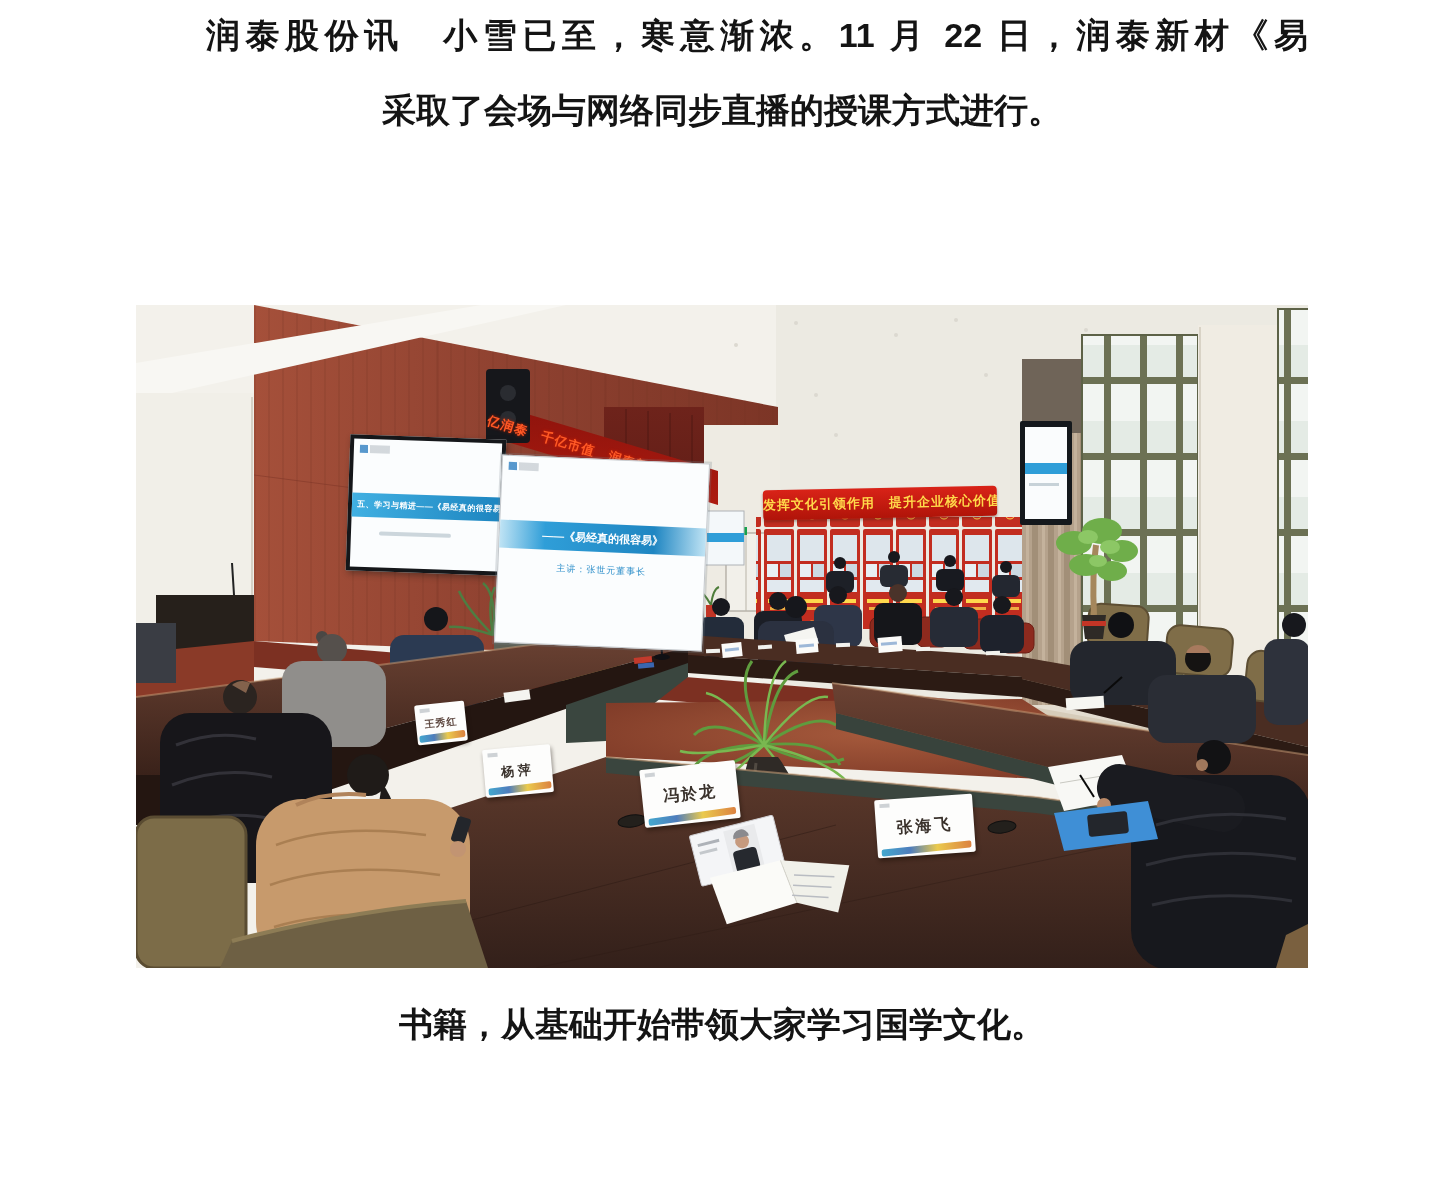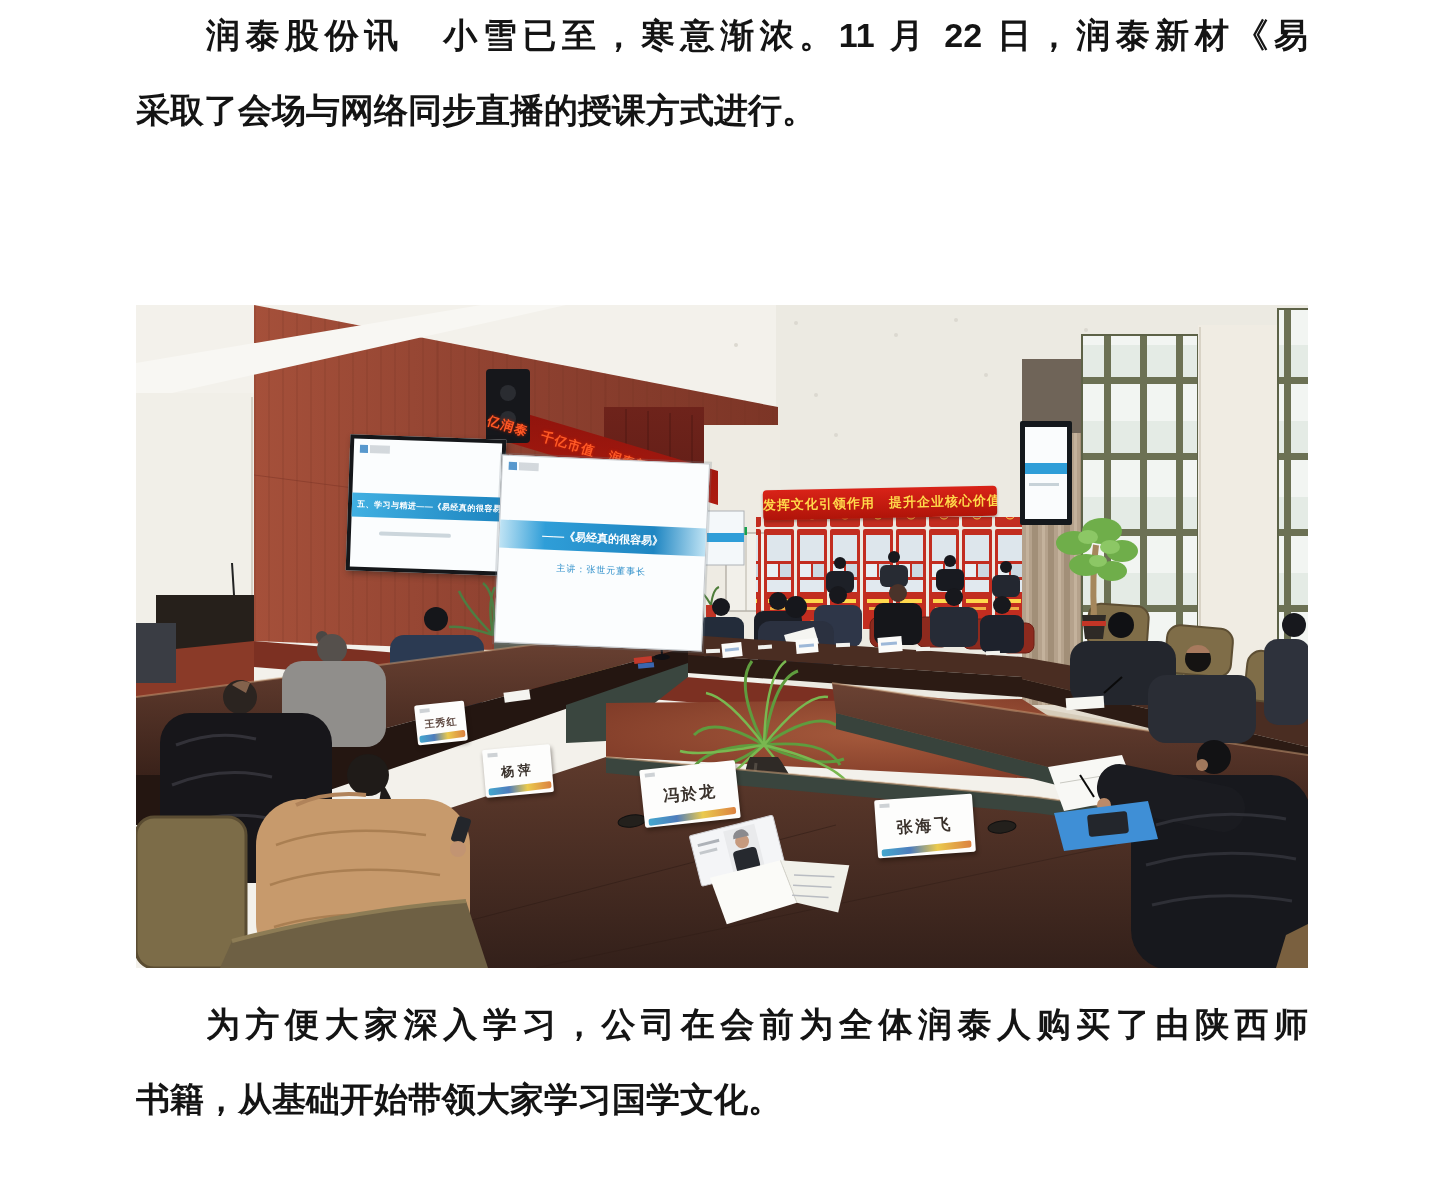--- a/index.html
+++ b/index.html
@@ -1,21 +1,21 @@
 <!DOCTYPE html>
 <html><head>
 <meta charset="utf-8">
 <style>
   html,body{margin:0;padding:0;background:#ffffff;}
   .page{position:relative;width:1444px;height:1200px;background:#ffffff;overflow:hidden;
         font-family:"Liberation Sans","DejaVu Sans",sans-serif;color:#161616;}
   
   .para{position:absolute;left:136px;width:1172px;font-size:34px;font-weight:600;
         color:#141414;}
-  .para .tline{height:75px;line-height:75px;white-space:nowrap;}
+  .para .tline{height:75px;line-height:75px;white-space:nowrap;text-align:center;}
   .para .tline.j{white-space:normal;text-align:justify;text-align-last:justify;text-justify:inter-character;}
   .para .tline.ind{text-indent:70px;}
   #p1{top:-2px;} #p2{top:987px;}
   
   .photo{position:absolute;left:136px;top:305px;width:1172px;height:663px;overflow:hidden;
          background:#f3f1eb;}
   .photo svg{position:absolute;left:0;top:0;}
   .ph-ov{position:absolute;box-sizing:border-box;}
   
   .led-text{left:356px;top:100px;width:224px;height:32px;line-height:32px;
@@ -517,17 +517,16 @@
       </div>
     <div class="ph-ov ncard ncard-3">
         <span>冯於龙</span>
       </div>
     <div class="ph-ov ncard ncard-4">
         <span>张海飞</span>
       </div>
   </div>
 
   <div class="para" id="p2">
-    <div class="tline j ind">为方便大家深入学习，公司在会前为全体润泰人购买了由陕西师</div>
     <div class="tline">书籍，从基础开始带领大家学习国学文化。</div>
   </div>
 
 </div>
 
 </body></html>

